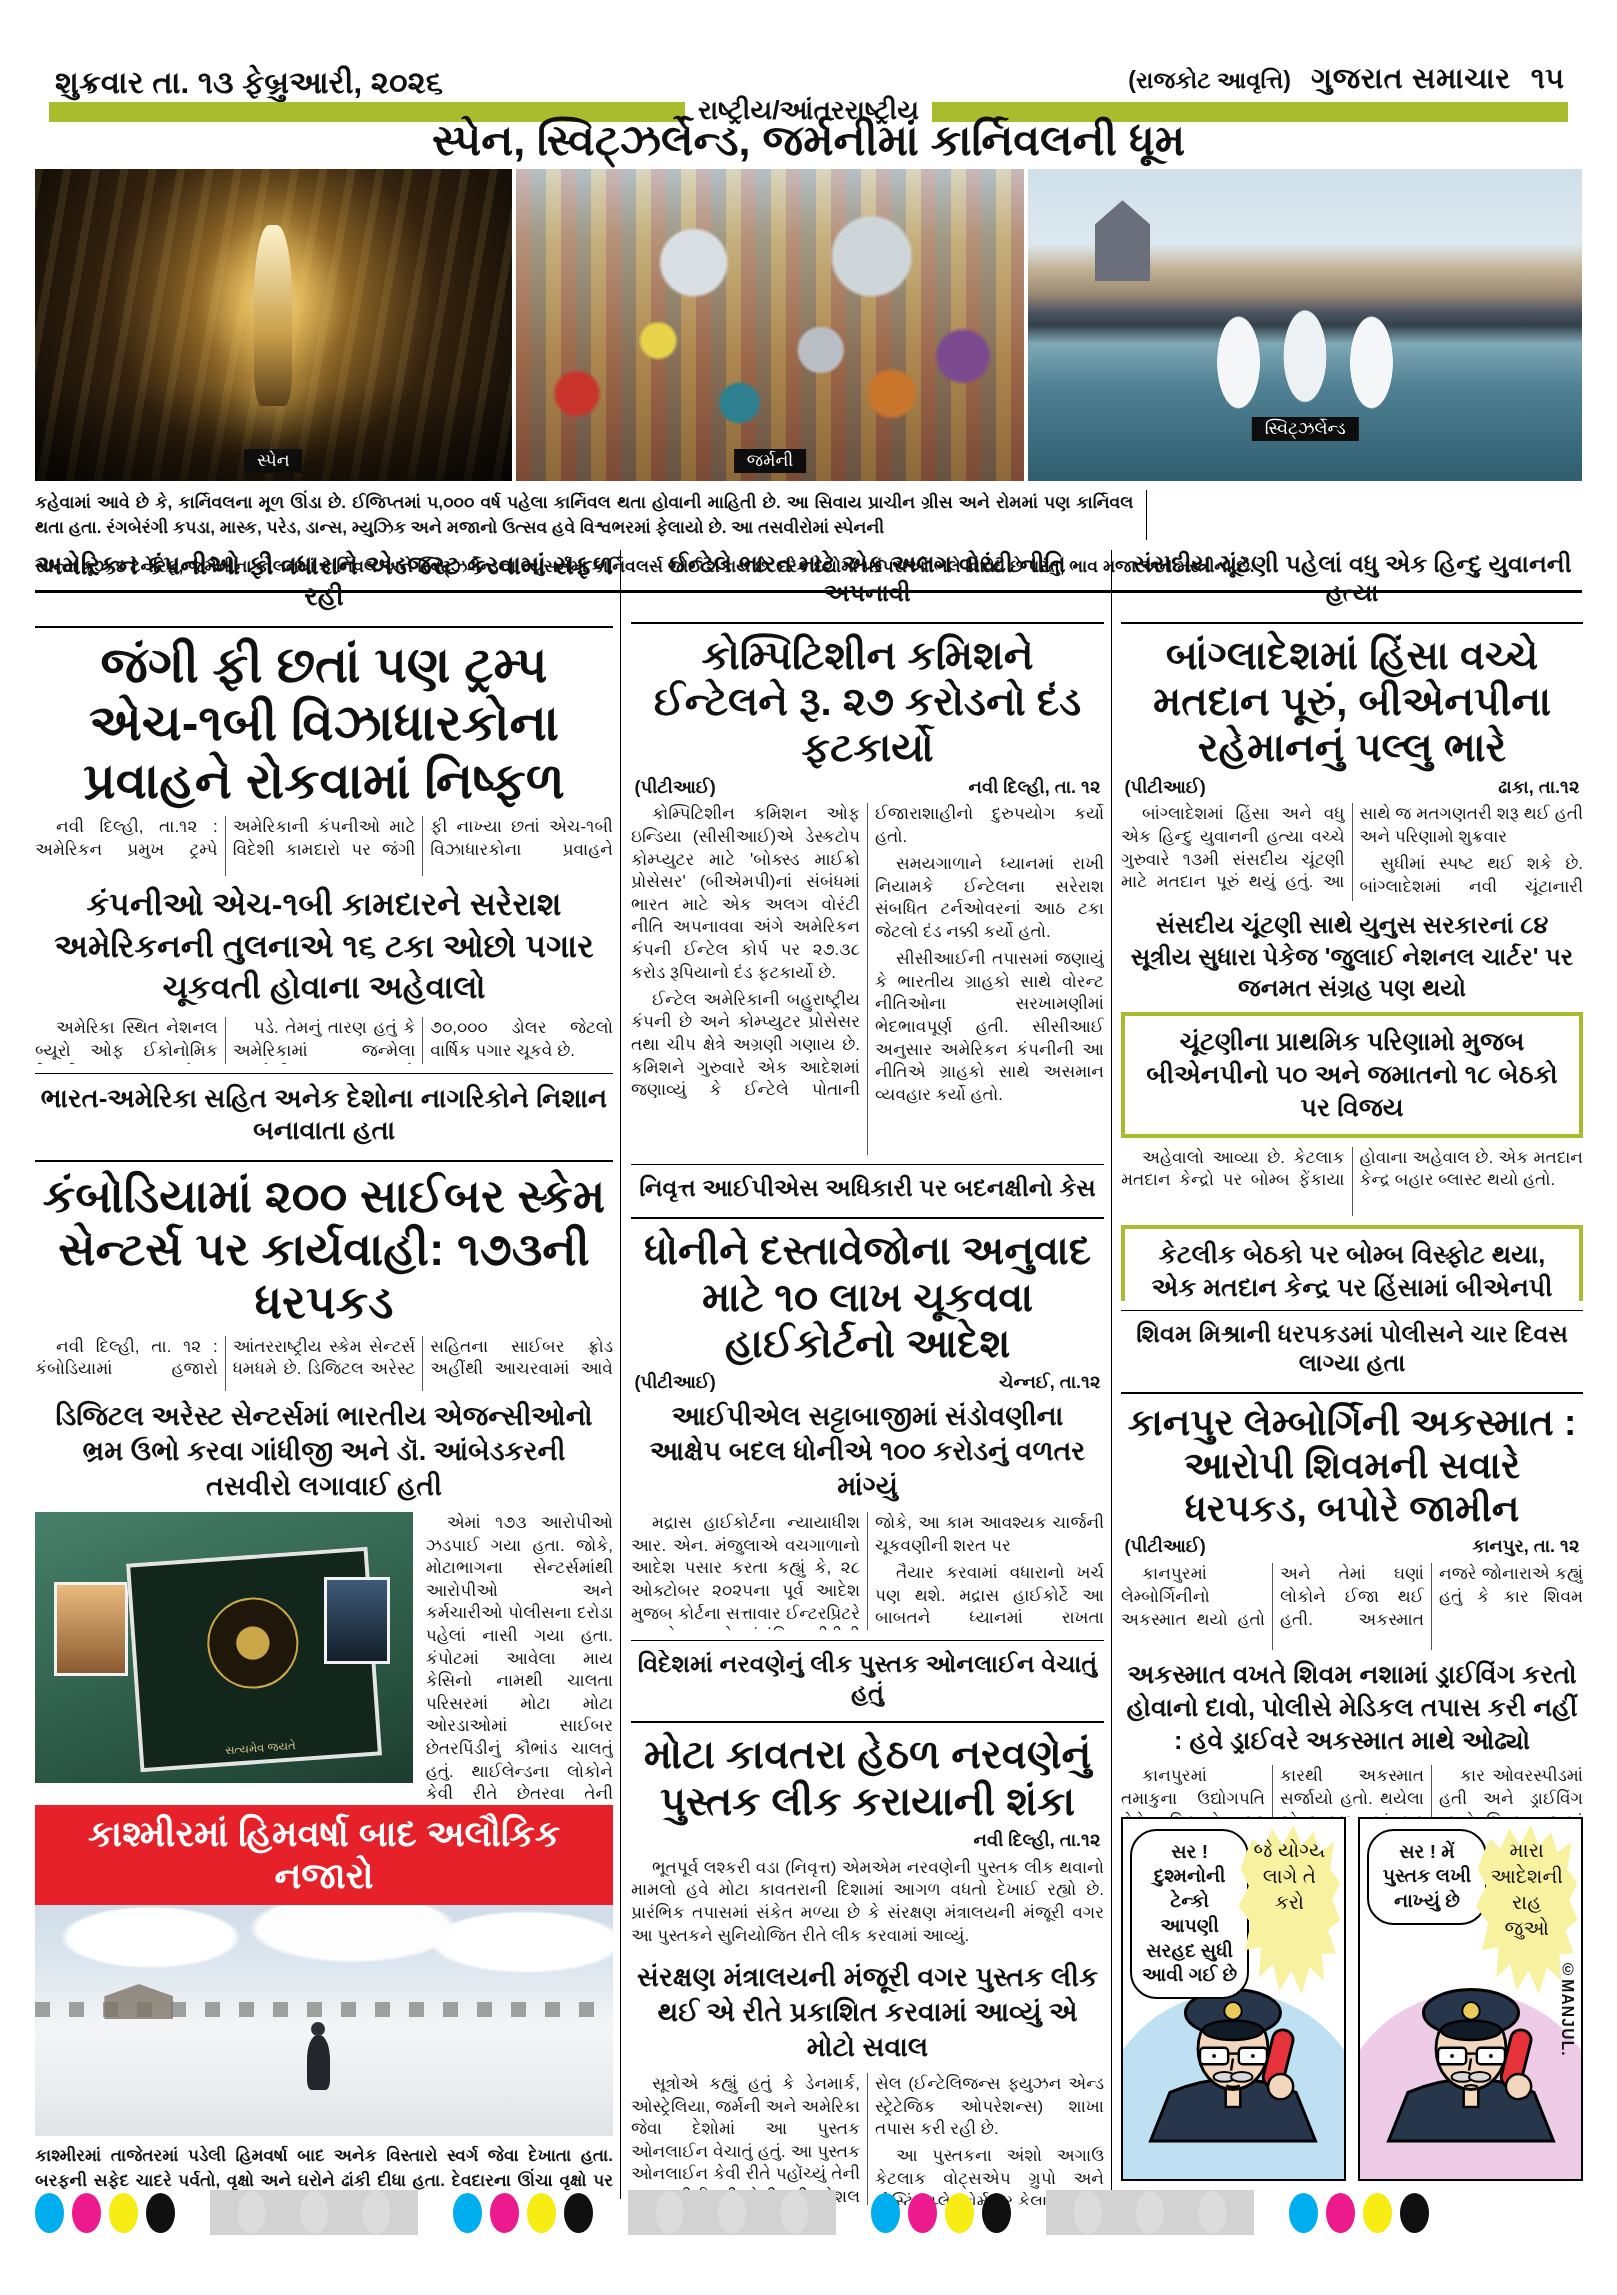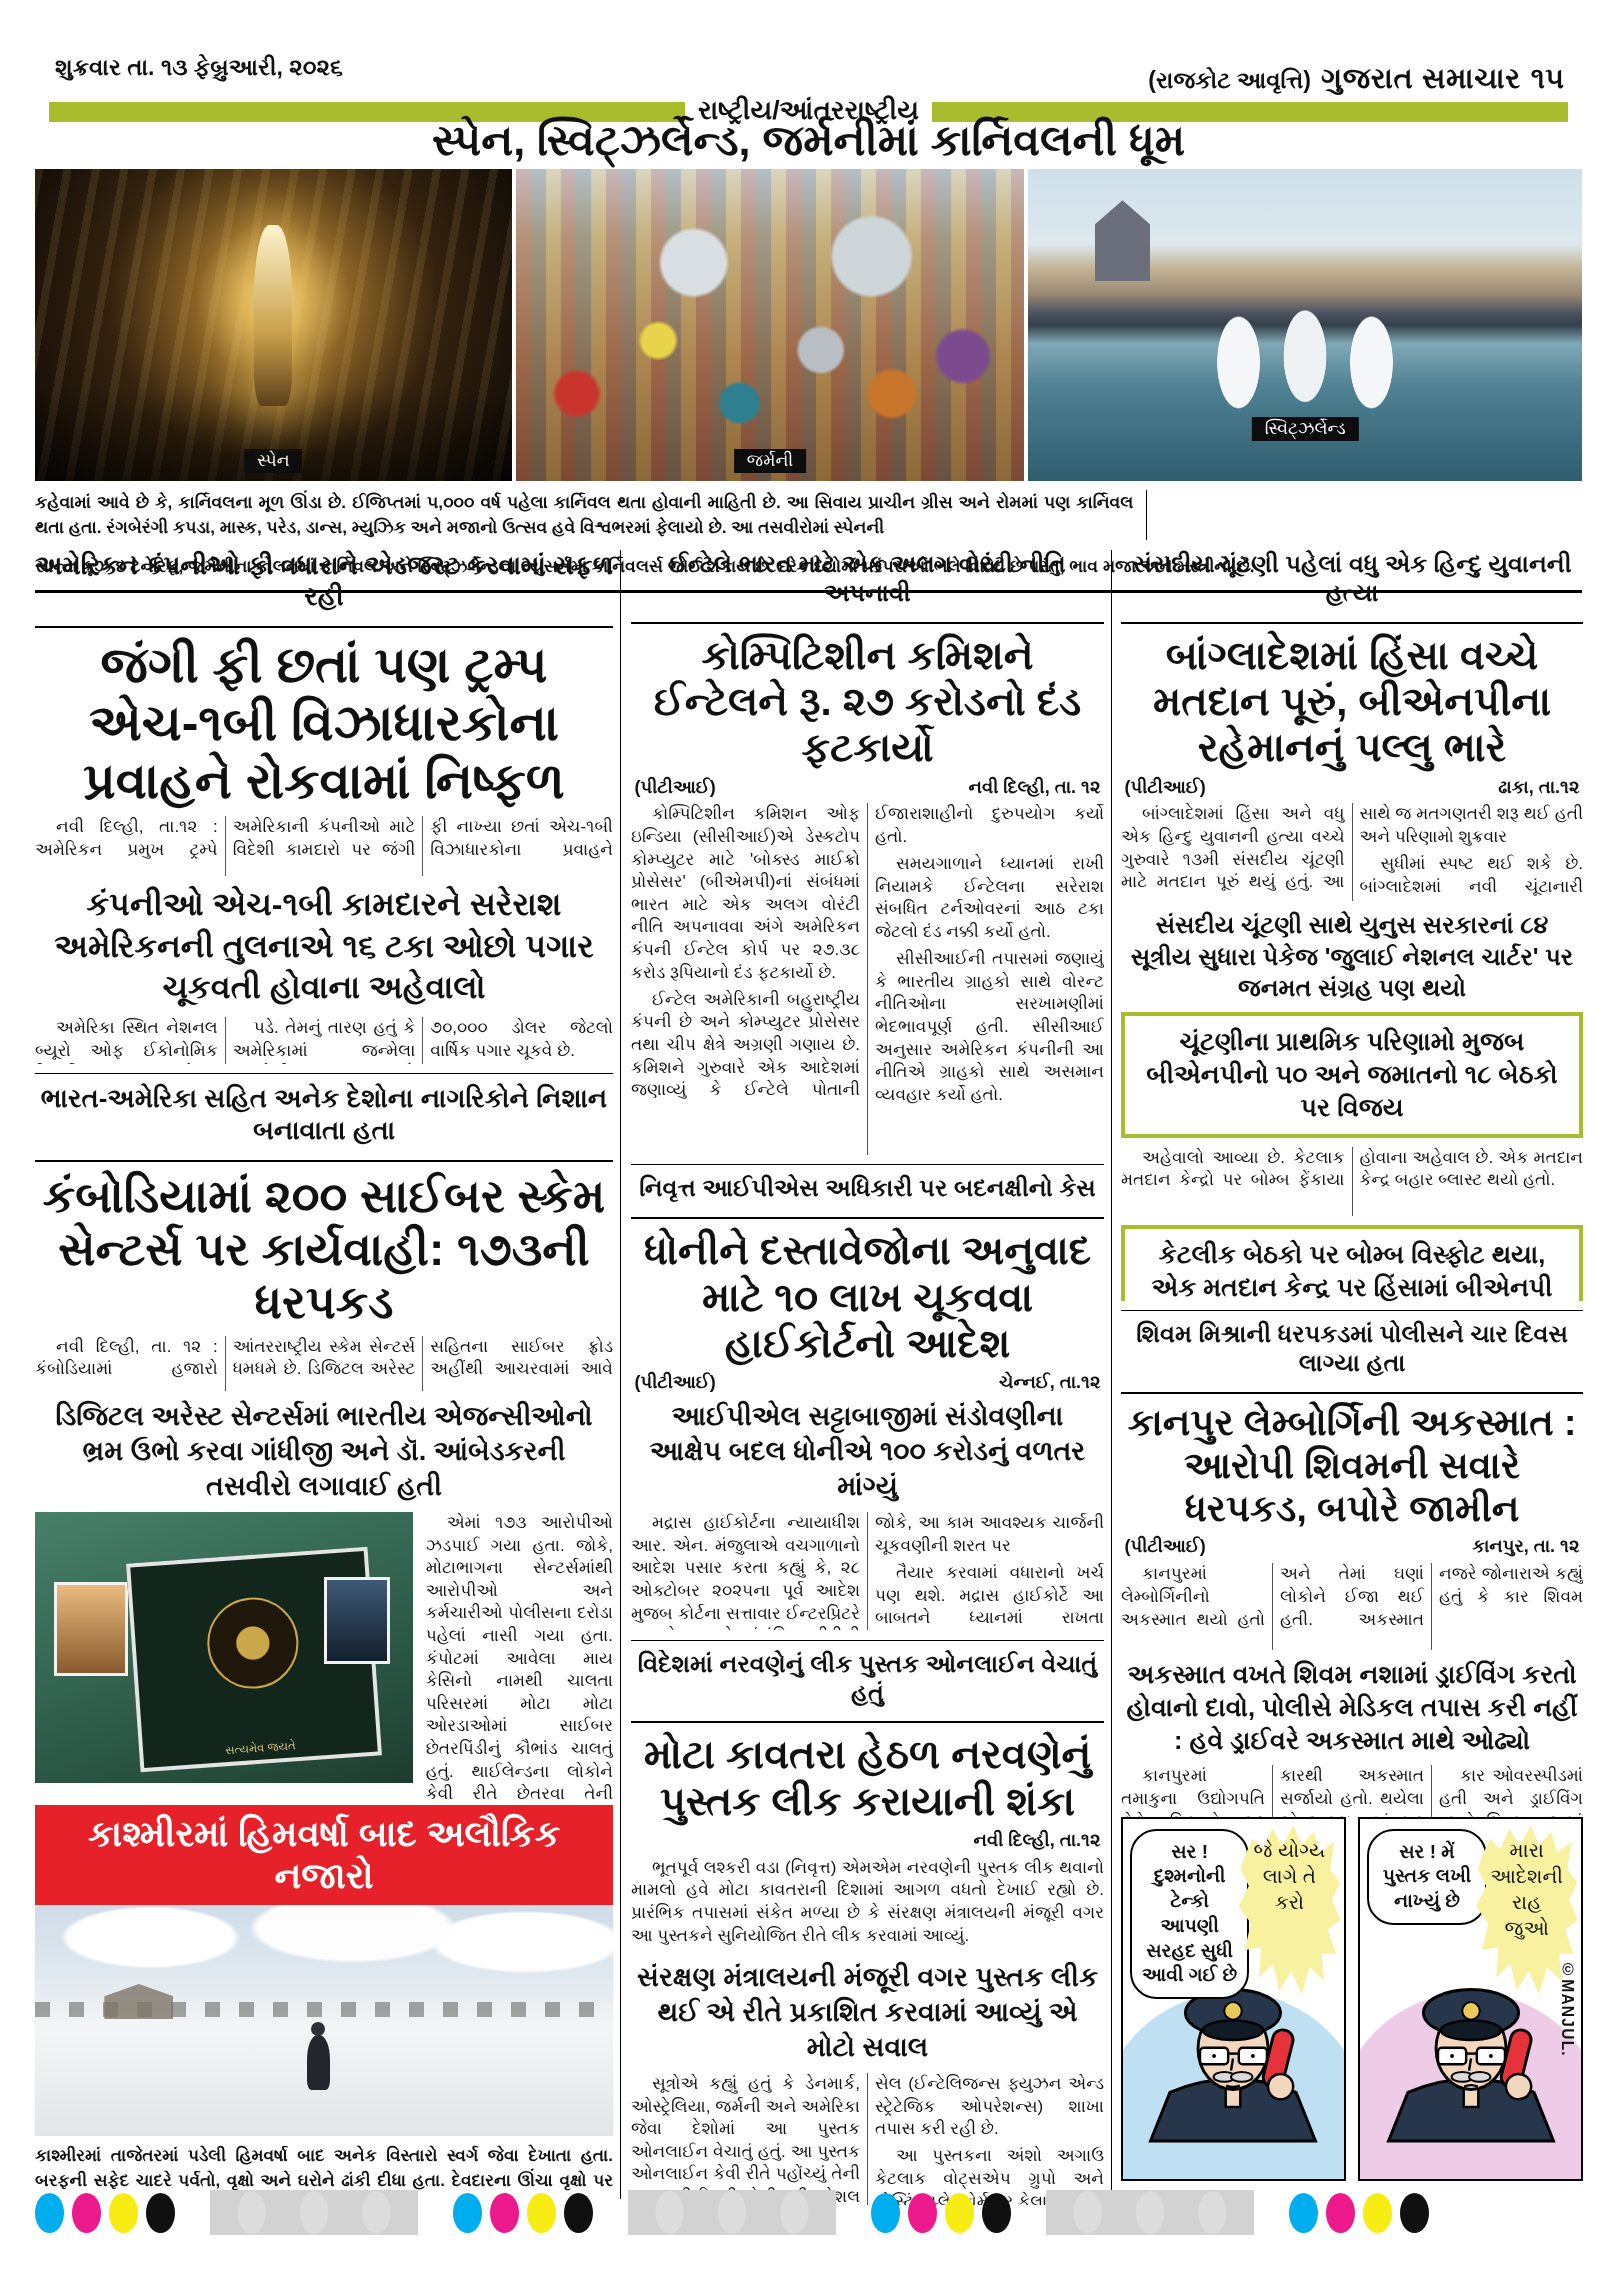--- a/index.html
+++ b/index.html
@@ -1,21 +1,21 @@
 <!DOCTYPE html>
 <html style="font-size:9.2px"><head>
 <meta charset="utf-8">
 <style>
   html,body{margin:0;padding:0;background:#e9e9e9;}
   .page{position:relative;width:1617px;height:2295px;background:#ffffff;
         font-family:"Liberation Sans",sans-serif;color:#111;overflow:hidden;}
 
   
-  .hdr-date{position:absolute;left:55px;top:54px;font-size:23px;font-weight:bold;}
-  .hdr-right{position:absolute;right:53px;top:62px;display:flex;align-items:baseline;gap:10px;}
+  .hdr-date{position:absolute;left:55px;top:65px;font-size:31px;font-weight:bold;}
+  .hdr-right{position:absolute;right:53px;top:62px;display:flex;align-items:baseline;gap:20px;}
   .hdr-edition{font-size:23px;font-weight:bold;}
   .hdr-paper{font-size:29px;font-weight:bold;letter-spacing:0.6px;}
   .hdr-pageno{font-size:29px;font-weight:bold;}
   .hdr-barrow{position:absolute;left:49px;right:49px;top:91px;display:flex;align-items:flex-end;}
   .hdr-barseg{flex:1;height:19.6px;background:#a8bc2e;}
   .hdr-section{font-size:26.6px;font-weight:bold;padding:0 12.7px;position:relative;top:3.5px;}
 
   
   .car-headline{position:absolute;left:0;right:0;top:116px;text-align:center;
                 font-size:43px;font-weight:bold;}

